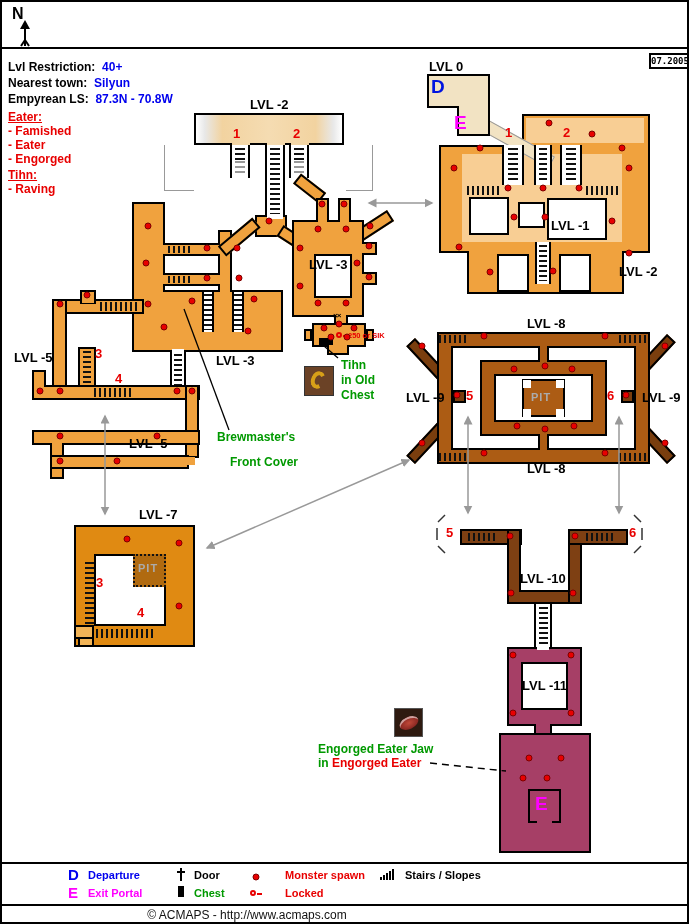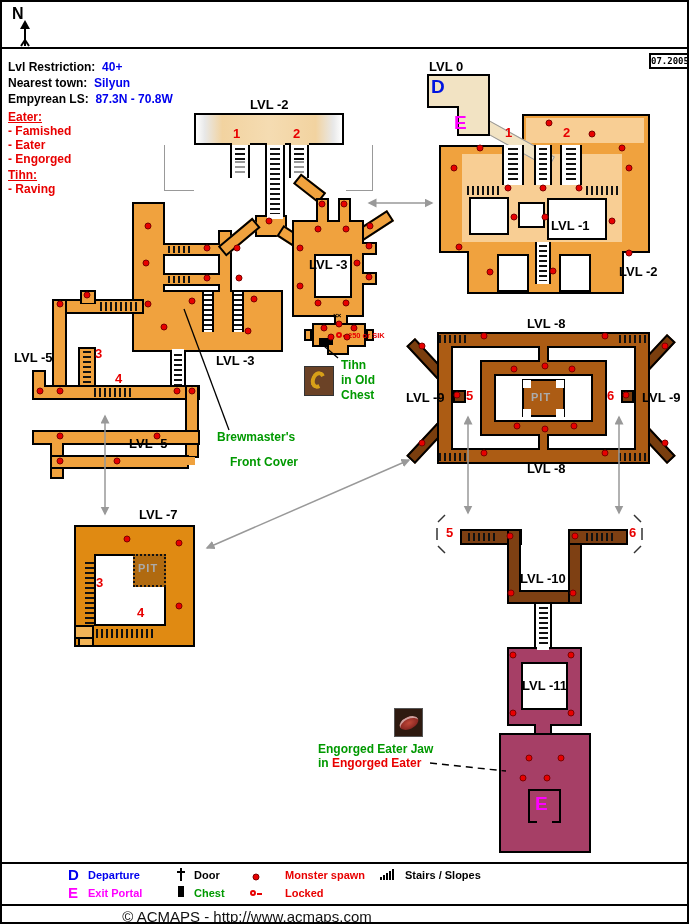--- a/index.html
+++ b/index.html
@@ -51,21 +51,21 @@
   .legend-lbl{position:absolute;font-weight:bold;font-size:11px;white-space:nowrap}
   .doorline{position:absolute;width:2px;height:13px;background:#000}
   .doorline::after{content:"";position:absolute;left:-3px;top:3px;width:8px;height:2px;background:#000}
   .chesticon{position:absolute;width:6px;height:11px;background:#000}
   .lockkey{position:absolute;width:6px;height:6px;border:2px solid #E80000;border-radius:50%;box-sizing:border-box}
   .lockkey::after{content:"";position:absolute;left:5px;top:1px;width:5px;height:2px;background:#E80000}
   .stairicon{position:absolute;display:flex;align-items:flex-end;gap:1px}
   .stairicon i{display:block;width:2px;background:#000}
   .doorx{position:absolute;font-size:8px;font-weight:bold;color:#000;letter-spacing:-1px}
   .locknote{position:absolute;font-weight:bold;font-size:7.5px;color:#E80000;white-space:nowrap}
-  .copyright{position:absolute;left:95px;top:906px;width:300px;text-align:center;font-size:15px;color:#111}
+  .copyright{position:absolute;left:95px;top:906px;width:300px;text-align:center;font-size:12px;color:#111}
   svg{position:absolute;left:0;top:0;pointer-events:none}
 </style>
 </head>
 <body>
 
 <div id="page">
 
   <div class="abs" style="left:10px;top:3px;font-weight:bold;font-size:16px">N</div>
   <svg width="30" height="30" style="left:6px;top:17px">
     <line x1="17" y1="27" x2="17" y2="6" stroke="#000" stroke-width="2"></line>

